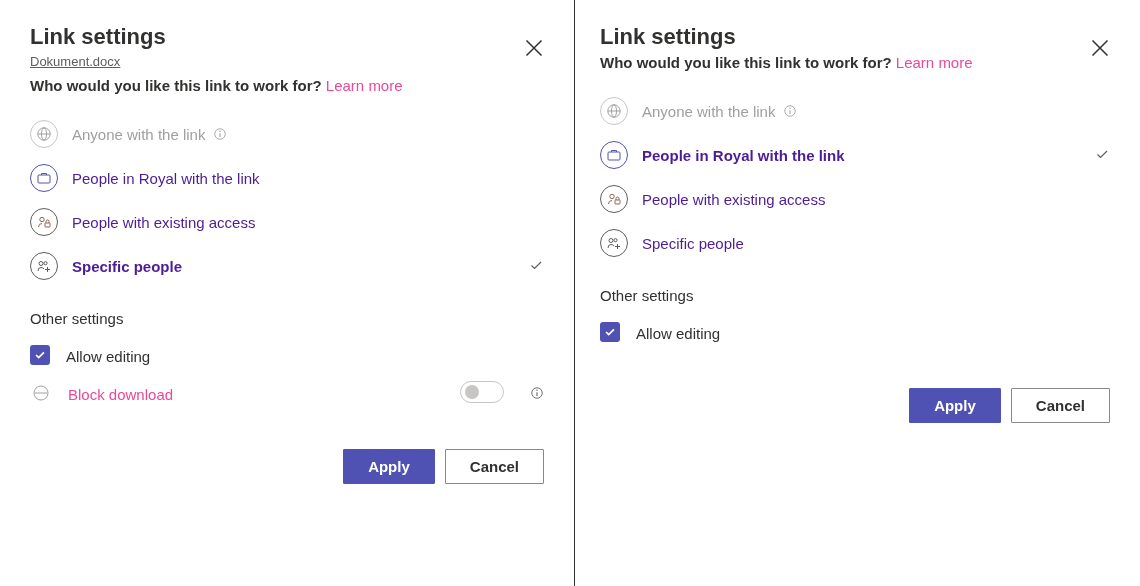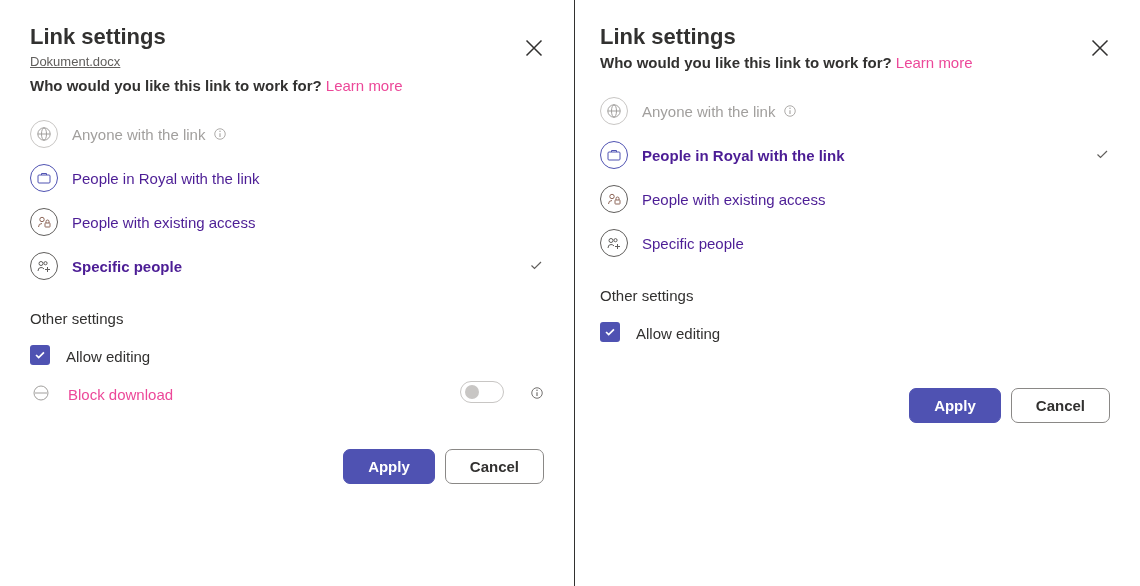--- a/index.html
+++ b/index.html
@@ -94,21 +94,21 @@
     .toggle.disabled { border-color: #c8c6c4; }
     .toggle.disabled .knob { background: #c8c6c4; }
     .info-right { color: #605e5c; flex-shrink: 0; margin-left: 10px; }
     .button-row {
       display: flex; gap: 10px; justify-content: flex-end;
       margin-top: 38px;
     }
     .btn {
       padding: 8px 24px;
       font-size: 15px;
-      border-radius: 7px;
+      border-radius: 1px;
       border: 1px solid #8a8886;
       background: #fff;
       cursor: pointer;
       font-family: inherit;
     }
     .btn-primary { background: #4f52b2; color: #fff; border-color: #4f52b2; font-weight: 600; }
     .btn-secondary { color: #323130; font-weight: 600; }
   </style>
 </head>
 <body>

